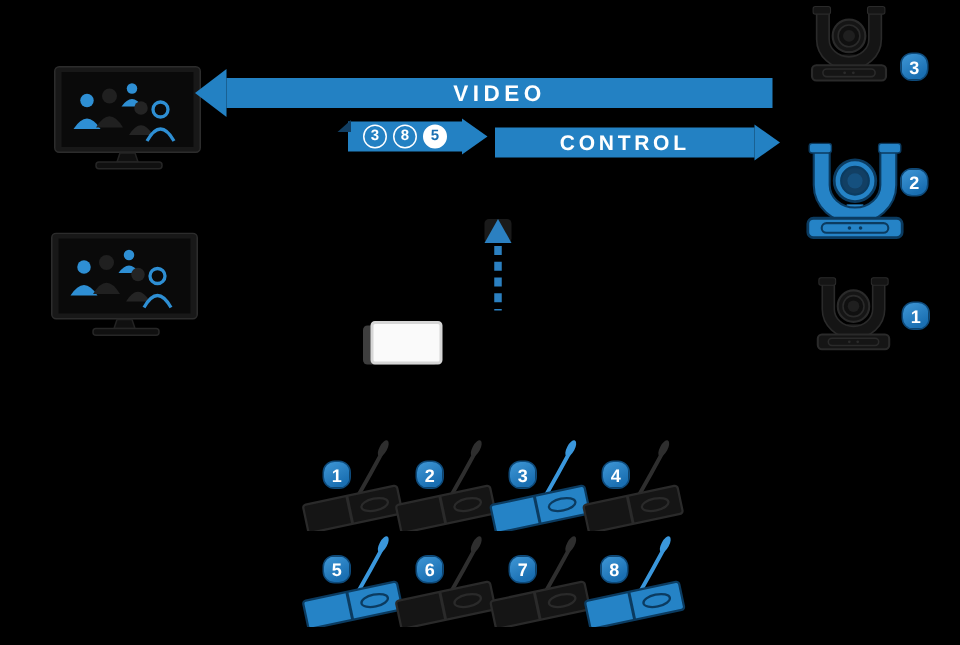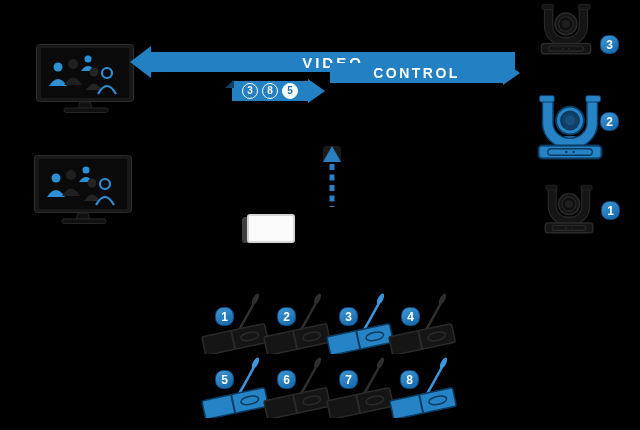--- a/index.html
+++ b/index.html
@@ -15,21 +15,21 @@
   .head-left{width:0;height:0;border-top:16px solid transparent;border-bottom:16px solid transparent;
              border-right:21px solid var(--accent);}
   .head-right{width:0;height:0;border-top:12px solid transparent;border-bottom:12px solid transparent;
               border-left:17px solid var(--accent);}
   .video-flow{left:130px;top:46px;width:385px;height:32px;}
   .video-flow .bar{flex:1;font-size:15px;letter-spacing:3px;}
   .queue-flow{left:232px;top:79px;width:93px;height:24px;}
   .queue-flow .bar{width:76px;gap:4px;}
   .queue-flow .tail{position:absolute;left:-7px;top:1px;width:0;height:0;
                     border-bottom:8px solid #123f63;border-left:9px solid transparent;}
-  .control-flow{left:330px;top:61px;width:190px;height:24px;text-align:right;}
+  .control-flow{left:330px;top:83px;width:190px;height:24px;text-align:right;}
   .control-flow .bar{width:173px;font-size:14px;letter-spacing:2.5px;}
   .qb{display:inline-block;width:14px;height:14px;line-height:14px;border-radius:50%;
       border:1.5px solid #fff;color:#fff;font-size:10px;font-weight:bold;text-align:center;}
   .qb.filled{background:#fff;border-color:#fff;color:#1a6fb2;}
 
   
   .dash-blob{left:323px;top:146px;width:18px;height:16px;background:#1a1a1a;border-radius:3px;}
 
   
   .unit-shadow{left:242px;top:217px;width:50px;height:26px;background:#3e3e3e;border-radius:3px;}

